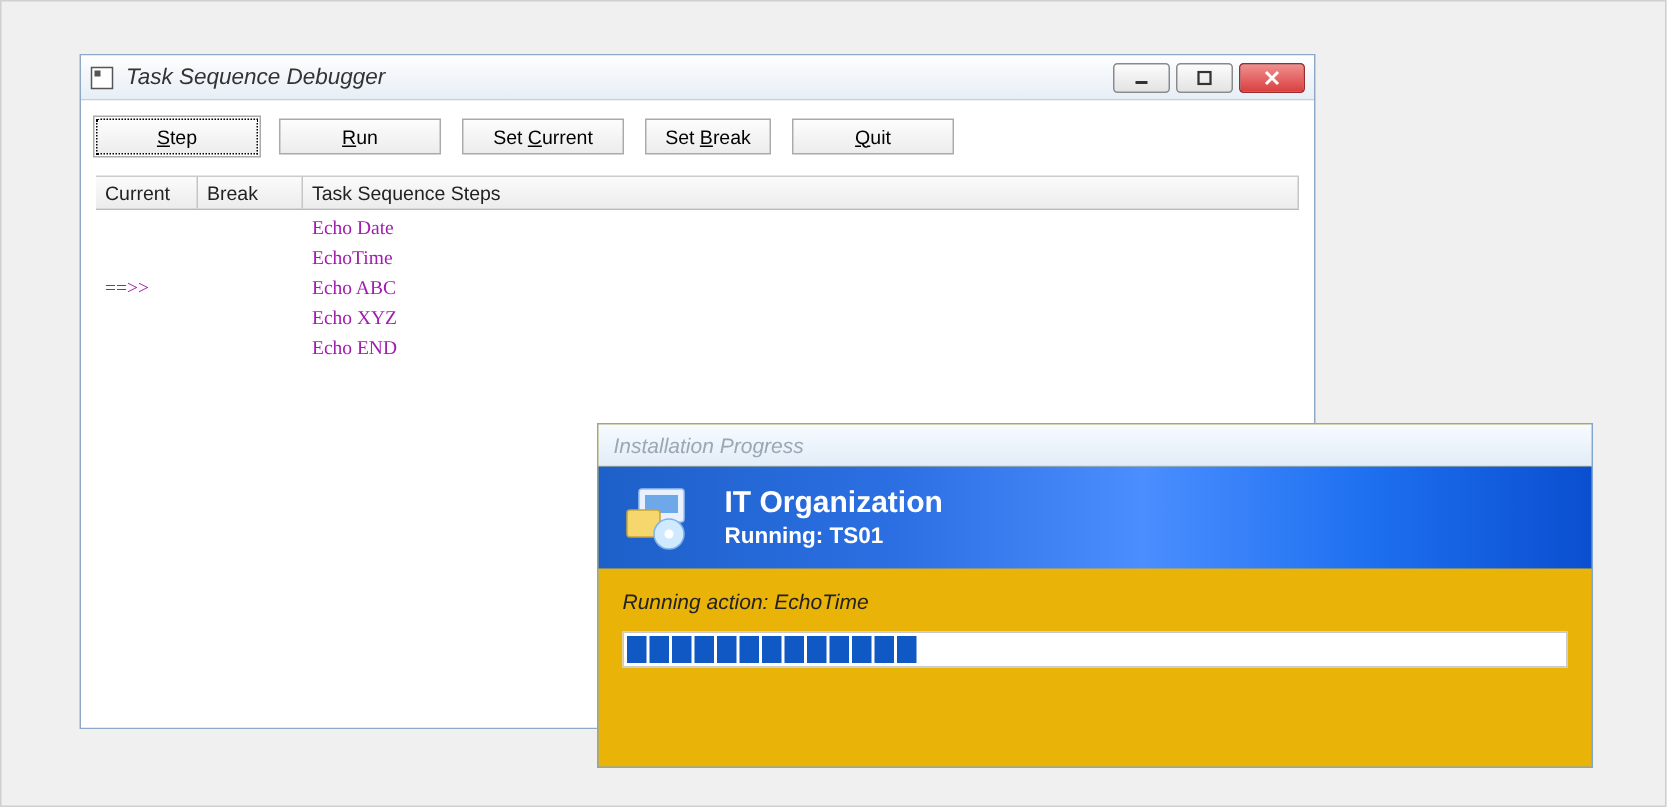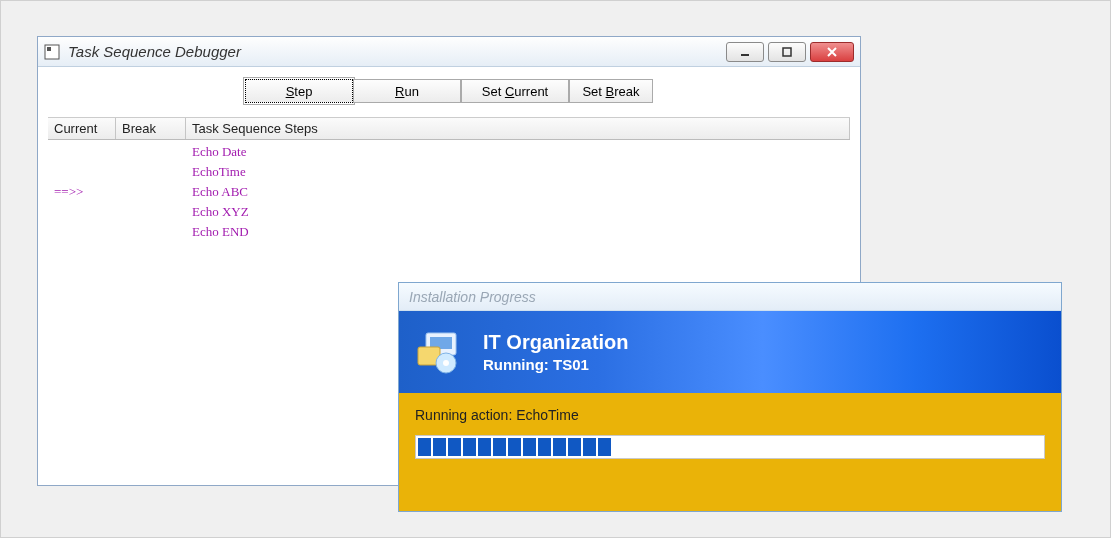--- a/index.html
+++ b/index.html
@@ -9,21 +9,21 @@
     background: #f0f0f0;
     font-family: Tahoma, "Segoe UI", Arial, sans-serif;
     font-size: 13px;
     position: relative;
     overflow: hidden;
     border: 1px solid #d0d0d0;
   }
   
   .debugger-window {
     position: absolute;
-    left: 36px;
+    left: 52px;
     top: 35px;
     width: 824px;
     height: 450px;
     background: #fff;
     border: 1px solid #8fa8c7;
   }
   .titlebar {
     height: 30px;
     background: linear-gradient(to bottom, #fefefe, #e6eef6);
     border-bottom: 1px solid #c0d0e0;
@@ -61,23 +61,22 @@
   .tb-btn svg { display: block; }
   .client {
     padding: 10px 10px;
     background: #fff;
     height: calc(100% - 30px);
     display: flex;
     flex-direction: column;
   }
   .toolbar {
     display: flex;
-    gap: 0;
+    gap: 14px;
     padding: 2px 0 14px 0;
-    justify-content: center;
   }
   .toolbar button {
     height: 24px;
     background: linear-gradient(to bottom, #fdfdfd, #ececec);
     border: 1px solid #aaa;
     font-size: 13px;
     font-family: inherit;
     padding: 0 4px;
   }
   .toolbar button.focused {
@@ -137,37 +136,38 @@
     height: 28px;
     background: linear-gradient(to bottom, #f6fbff, #e3edf7);
     border-bottom: 1px solid #cfe0ef;
     display: flex; align-items: center;
     padding: 0 10px;
     color: #9aa7b5;
     font-style: italic;
     font-size: 14px;
   }
   .pw-banner {
-    height: 82px;
+    height: 68px;
     background: linear-gradient(to right, #1e60c9, #2b6fe3 30%, #4a8eff 55%, #1d6ff0 78%, #0a4fcf 100%);
     color: #fff;
     display: flex;
     align-items: center;
     padding-left: 14px;
   }
   .pw-icon {
     width: 52px; height: 52px;
     margin-right: 18px;
     display: flex; align-items: center; justify-content: center;
   }
   .pw-text { display: flex; flex-direction: column; gap: 2px; }
   .pw-org   { font-size: 20px; font-weight: bold; }
   .pw-running { font-size: 15px; font-weight: bold; }
   .pw-body {
     padding: 14px 16px;
+    font-style: italic;
   }
   .pw-action {
     font-size: 14px;
     color: #222;
     margin-bottom: 12px;
   }
   .pw-progress {
     width: 630px;
     height: 24px;
     border: 1px solid #c9c9c9;
@@ -211,20 +211,21 @@
           </svg>
       </div>
     </div>
   </div>
   <div class="client">
     <div class="toolbar">
       <button class="btn-step focused"><span></span><span class="mn">S</span><span>tep</span></button>
       <button class="btn-run"><span></span><span class="mn">R</span><span>un</span></button>
       <button class="btn-setcur"><span>Set </span><span class="mn">C</span><span>urrent</span></button>
       <button class="btn-setbrk"><span>Set </span><span class="mn">B</span><span>reak</span></button>
+      <button class="btn-quit"><span></span><span class="mn">Q</span><span>uit</span></button>
     </div>
     <div class="listview">
       <div class="lv-header">
         <div class="col col-current">Current</div>
         <div class="col col-break">Break</div>
         <div class="col col-steps">Task Sequence Steps</div>
       </div>
       <div class="lv-body">
         <div class="lv-row">
           <div class="cell cell-current"></div>

